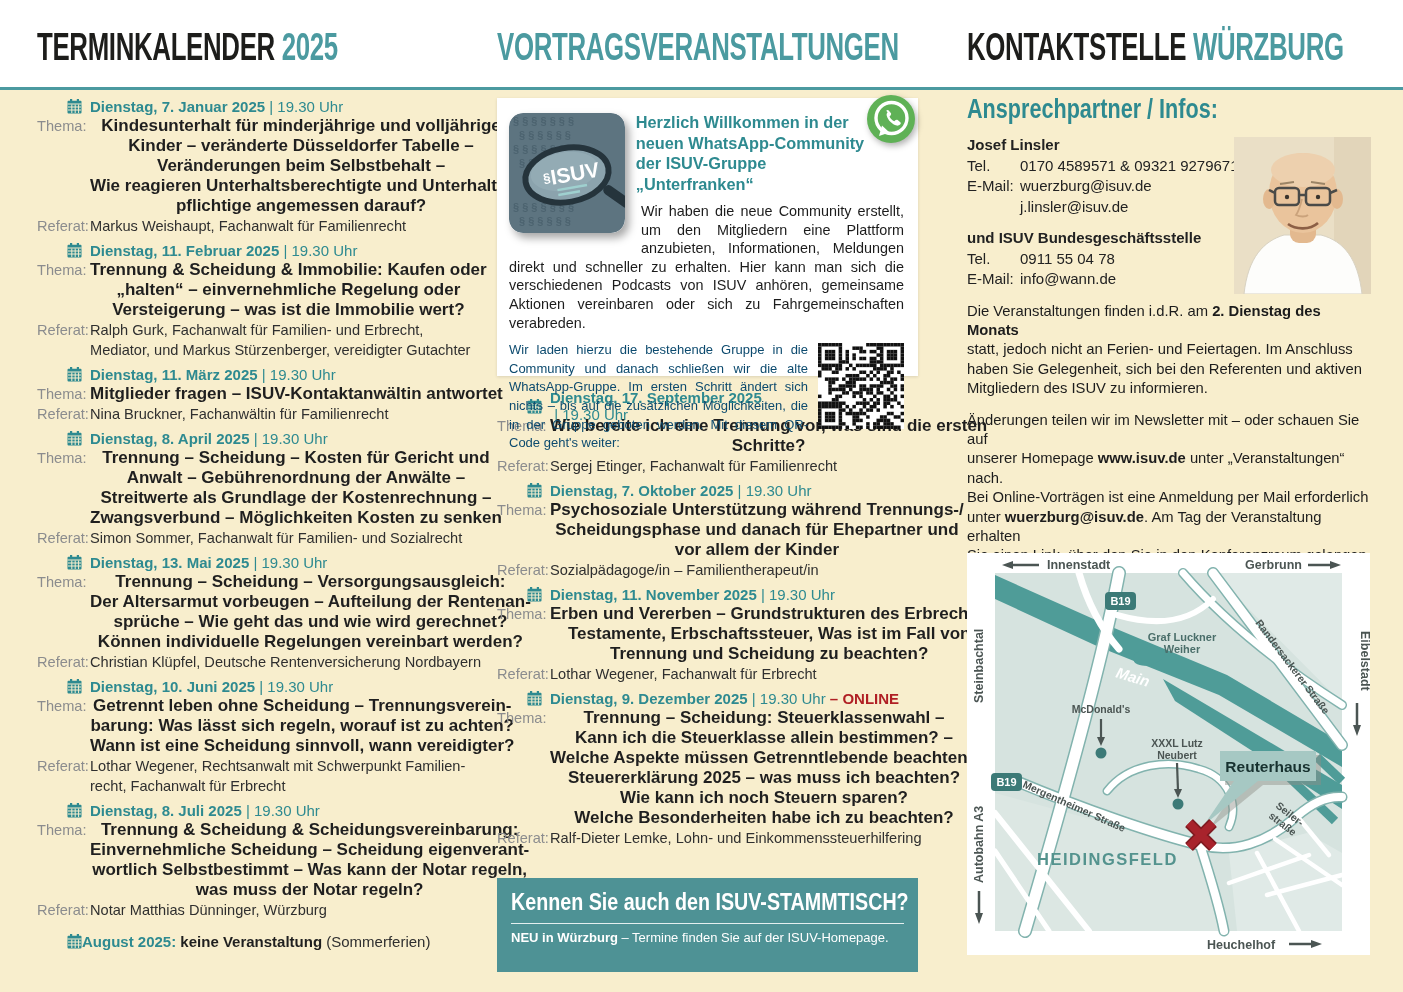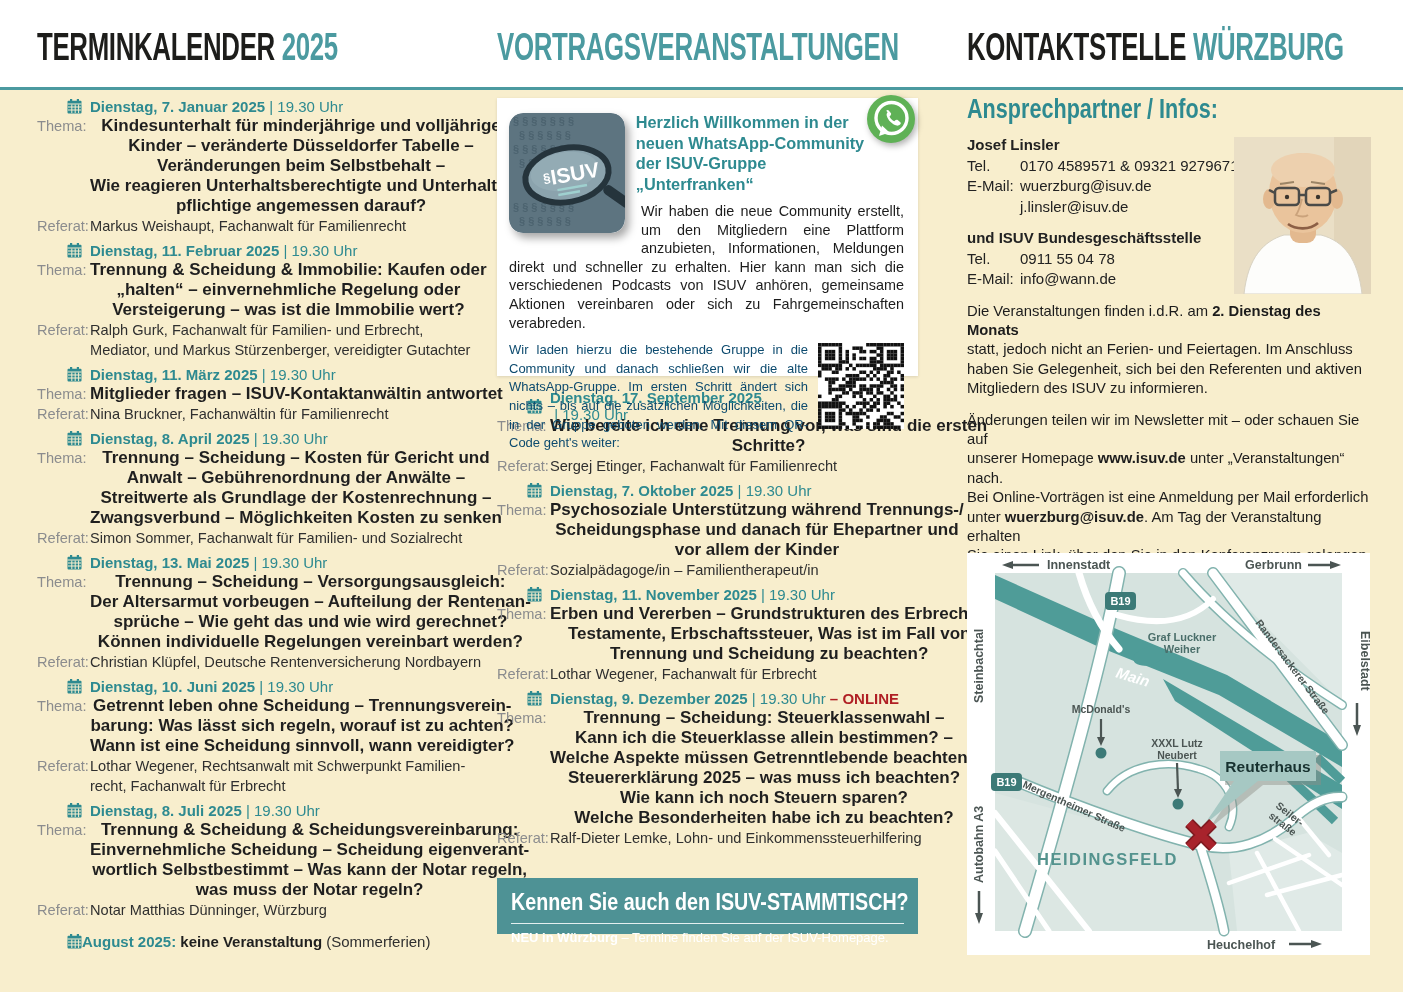--- a/index.html
+++ b/index.html
@@ -40,21 +40,21 @@
   
   .wa-box { position: relative; width: 421px; height: 278px; background: #fff; box-shadow: 0 1px 3px rgba(0,0,0,.12); padding: 13px 14px 0 12px; margin-bottom: 20px; }
   .isuv-logo { float: left; width: 116px; height: 120px; margin: 2px 16px 8px 0; border-radius: 14px; box-shadow: 4px 5px 8px rgba(0,0,0,.35); }
   .wa-icon { position: absolute; top: -4px; right: 2px; width: 50px; height: 50px; filter: drop-shadow(2px 3px 3px rgba(0,0,0,.3)); }
   .wa-head { color: #2e8a90; font-weight: bold; font-size: 17px; line-height: 20.5px; white-space: pre-line; transform: scaleX(.96); transform-origin: 0 0; margin-top: 2px; }
   .wa-p1 { font-size: 14.4px; line-height: 18.6px; text-align: justify; color: #1c1c1c; margin-top: 7px; }
   .wa-p2 { font-size: 13px; line-height: 18.6px; text-align: justify; color: #0c4a6e; margin-top: 9px; }
   .qr { float: right; width: 86px; height: 86px; margin: 2px 0 0 10px; }
 
   
-  .stammtisch { position: absolute; left: 0; top: 780px; width: 421px; height: 56px; background: #4e9295; color: #fff; padding: 10px 14px 0 14px; }
+  .stammtisch { position: absolute; left: 0; top: 780px; width: 421px; height: 94px; background: #4e9295; color: #fff; padding: 10px 14px 0 14px; }
   .st-title { font-size: 24px; font-weight: bold; white-space: nowrap; }
   .st-title .cond2 { display: inline-block; transform: scaleX(.82); transform-origin: 0 50%; }
   .st-hr { height: 1px; background: rgba(255,255,255,.85); margin: 7px 0 6px 0; width: 393px; }
   .st-sub { font-size: 13px; white-space: pre; }
   .st-sub .b { font-weight: bold; }
 
   
   .c-head { color: #2e8a90; font-weight: bold; font-size: 27px; white-space: nowrap; }
   .c-head .cond3 { display: inline-block; transform: scaleX(.8); transform-origin: 0 50%; }
   .contact { position: relative; margin-top: 10px; font-size: 15px; line-height: 20.5px; }

